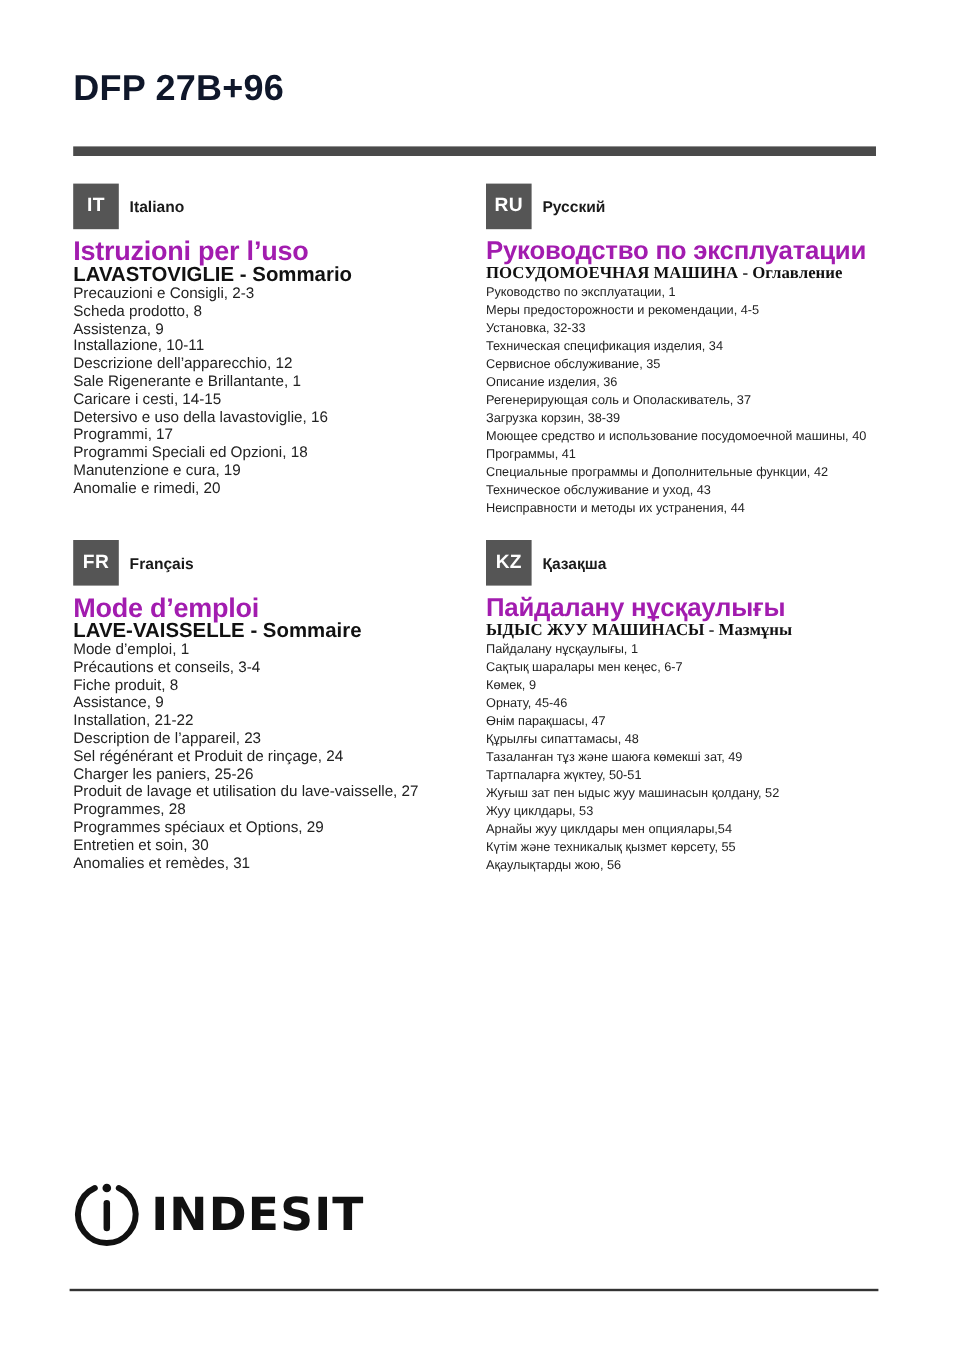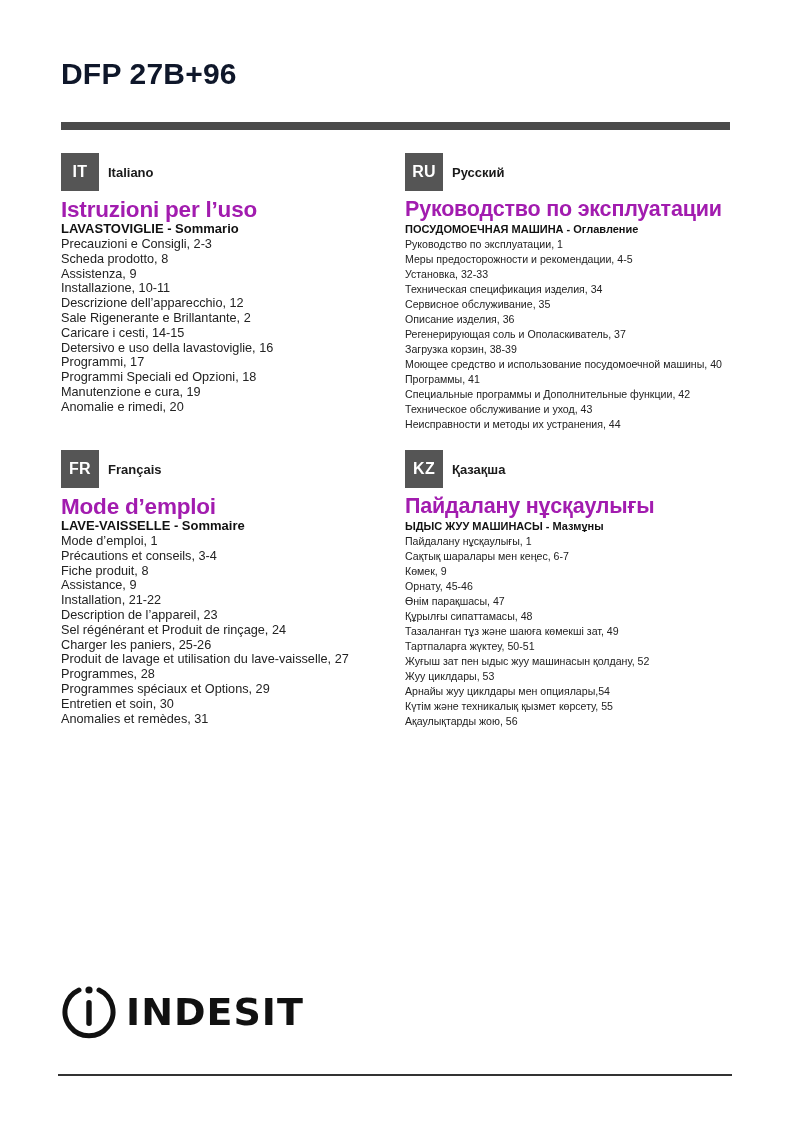--- a/index.html
+++ b/index.html
@@ -21,26 +21,26 @@
       width: 38px; height: 38px; background: #555555; color: #ffffff;
       font-weight: bold; font-size: 16px;
       display: flex; align-items: center; justify-content: center;
       letter-spacing: 0.3px;
     }
     .lang-name { margin-left: 9px; font-size: 13px; font-weight: bold; color: #1a1a1a; }
     .heading {
       margin-top: 6px; font-size: 22.5px; font-weight: bold; line-height: 25px;
       letter-spacing: -0.2px; color: #a21caf;
     }
-    .subtitle { font-size: 13px; font-weight: bold; line-height: 14px; color: #111; }
+    .subtitle { font-size: 17px; font-weight: bold; line-height: 14px; color: #111; }
     .toc { list-style: none; margin: 1px 0 0 0; padding: 0; }
     .toc li { font-size: 12.7px; line-height: 14.8px; color: #222; white-space: nowrap; }
     .section.cyr .toc li { font-size: 10.6px; line-height: 15px; }
     .section.cyr .heading { font-size: 21.5px; }
-    .section.cyr .subtitle { font-size: 11px; }
+    .section.cyr .subtitle { font-size: 14px; font-family: Liberation Serif, serif; }
     .logo {
       position: absolute; left: 60px; top: 982px; height: 60px;
       display: flex; align-items: center;
     }
     .logo-word {
       margin-left: 8px; font-size: 38px; font-weight: bold; letter-spacing: 1px;
       color: #111; font-family: "DejaVu Sans", sans-serif;
     }
     .bottom-line {
       position: absolute; left: 58px; top: 1074px; width: 674px; height: 2px;
@@ -59,21 +59,21 @@
     <div class="lang-name">Italiano</div>
   </div>
   <div class="heading">Istruzioni per l’uso</div>
   <div class="subtitle">LAVASTOVIGLIE - Sommario</div>
   <ul class="toc">
     <li>Precauzioni e Consigli, 2-3</li>
     <li>Scheda prodotto, 8</li>
     <li>Assistenza, 9</li>
     <li>Installazione, 10-11</li>
     <li>Descrizione dell’apparecchio, 12</li>
-    <li>Sale Rigenerante e Brillantante, 2</li>
+    <li>Sale Rigenerante e Brillantante, 1</li>
     <li>Caricare i cesti, 14-15</li>
     <li>Detersivo e uso della lavastoviglie, 16</li>
     <li>Programmi, 17</li>
     <li>Programmi Speciali ed Opzioni, 18</li>
     <li>Manutenzione e cura, 19</li>
     <li>Anomalie e rimedi, 20</li>
   </ul>
 </div>
 
 <div class="section cyr" style="left:405px; top:153px;">

